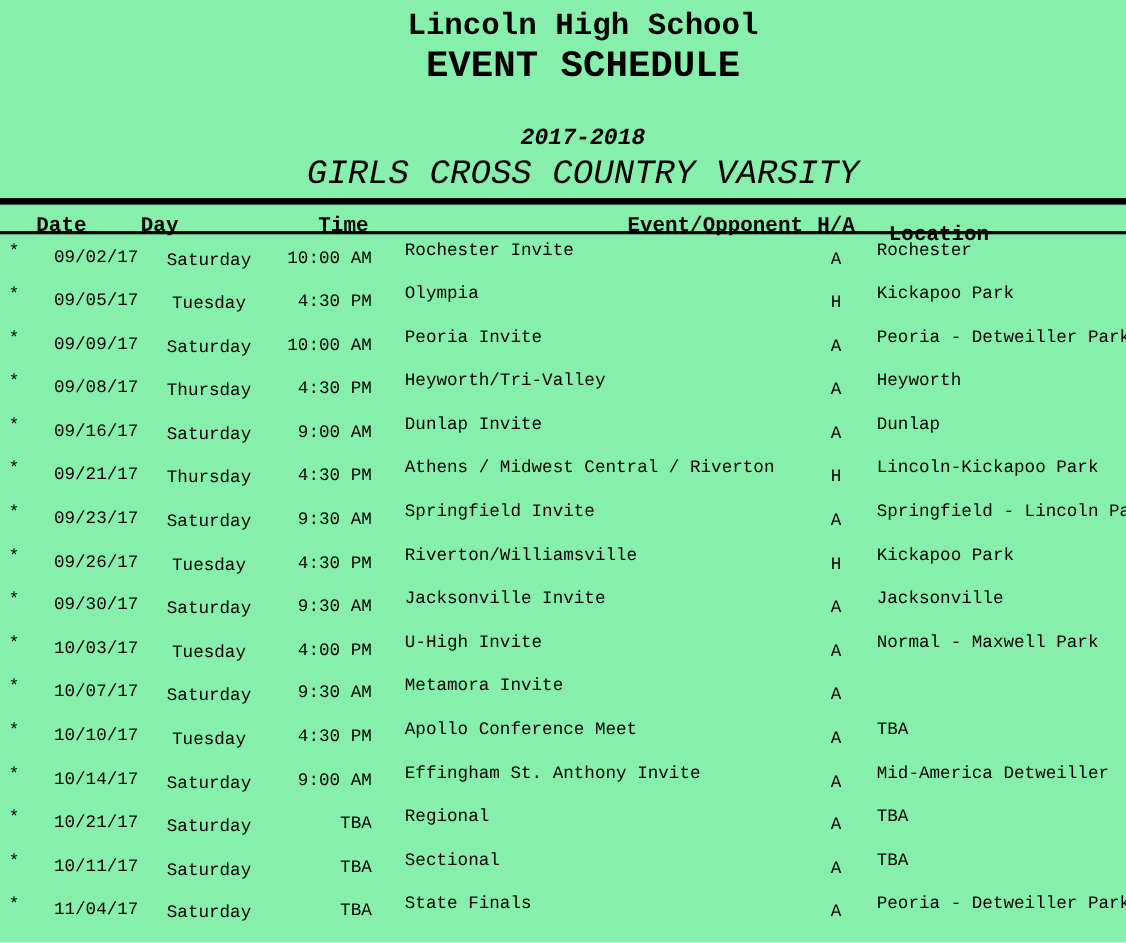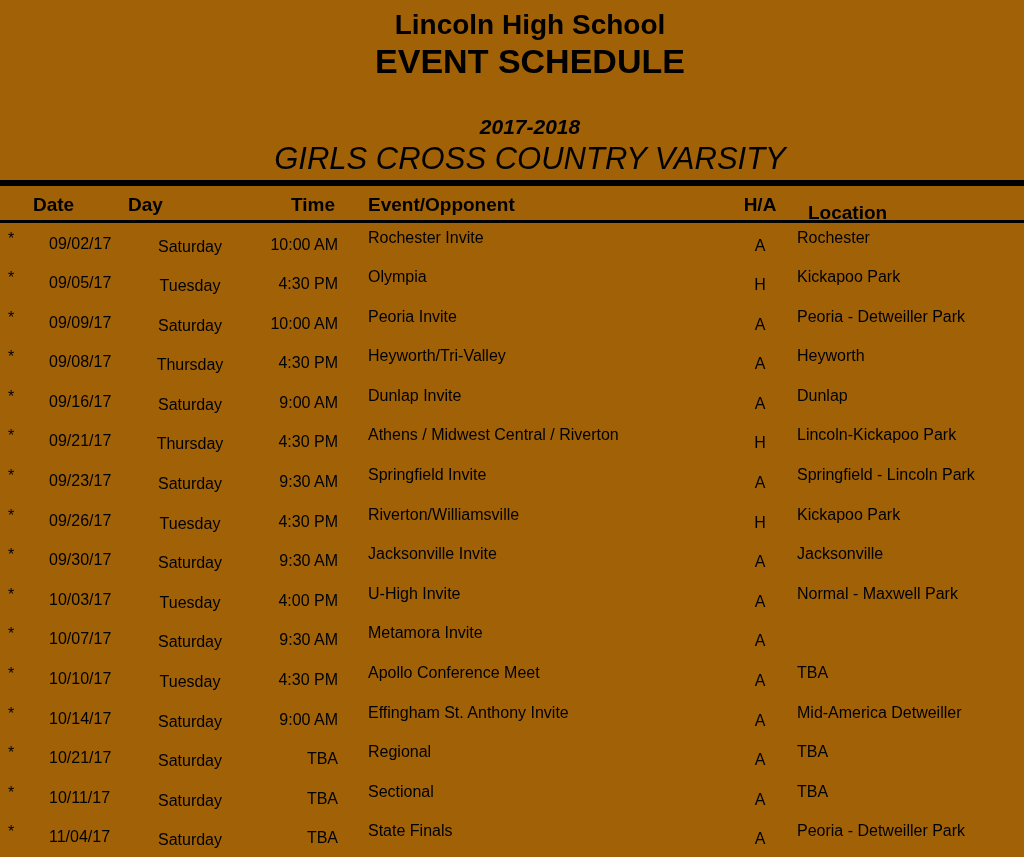--- a/index.html
+++ b/index.html
@@ -3,23 +3,23 @@
 <meta charset="utf-8">
 <style>
   html, body {
     margin: 0;
     padding: 0;
     background: #ffffff;
   }
   .page {
     width: 1024px;
     height: 857px;
-    background: #a16207;
+    background: #86efac;
     color: #000000;
-    font-family: Liberation Sans, sans-serif;
+    font-family: Liberation Mono, monospace;
     overflow: hidden;
     position: relative;
     box-sizing: border-box;
   }
   .titles {
     text-align: center;
     transform: translateX(18px);
     padding-top: 9px;
   }
   .school {
@@ -53,42 +53,42 @@
   .rule-thin {
     height: 3px;
     background: #000000;
   }
   .grid {
     display: grid;
     grid-template-columns: 33px 95px 124px 88px 390px 60px 234px;
     align-items: center;
   }
   .hrow {
-    height: 34px;
+    height: 24px;
     font-weight: bold;
     font-size: 19px;
   }
   .row {
     height: 39.6px;
     font-size: 16px;
   }
   .cell { position: relative; white-space: nowrap; }
   
   .c-star  { padding-left: 8px;  top: -4px; }
   .c-date  { top: 1px; margin-left: 16px; }
   .c-day   { text-align: center; top: 4px; }
   .c-time  { text-align: right; padding-right: 2px; top: 2px; }
   .c-event { padding-left: 28px; top: -5px; }
   .c-ha    { text-align: center; top: 3px; }
   .c-loc   { padding-left: 7px;  top: -5px; }
   
   .h-date  { grid-column: 2; }
   .h-day   { grid-column: 3; }
   .h-time  { grid-column: 4; text-align: right; padding-right: 5px; }
-  .h-event { grid-column: 5; padding-left: 28px; }
+  .h-event { grid-column: 5; padding-left: 28px; text-align: right; }
   .h-ha    { grid-column: 6; text-align: center; }
   .h-loc   { grid-column: 7; padding-left: 18px; margin-top: 16px; }
 </style>
 </head>
 <body>
 
 <div class="page">
 
   <div class="titles">
     <div class="school">Lincoln High School</div>

